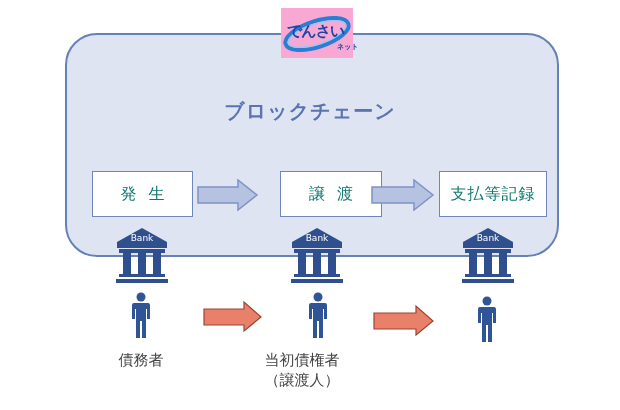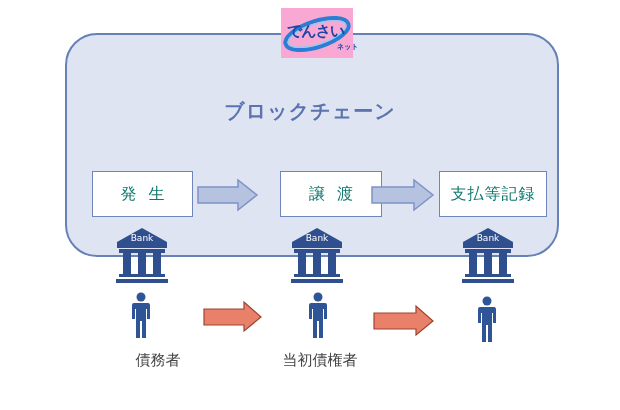--- a/index.html
+++ b/index.html
@@ -101,20 +101,21 @@
   <path d="M3,11 h14 a2,2 0 0 1 2,2 v14 h-3 v-10 h-1 v29 h-4 v-17 h-2 v17 h-4 v-29 h-1 v10 h-3 v-14 a2,2 0 0 1 2,-2 z" fill="#2f5597"></path>
 </svg>
 
 <svg class="abs" style="left:202px;top:300px" width="62" height="34">
   <polygon points="2,9 42,9 42,2 59,17 42,31 42,25 2,25" fill="#e8806a" stroke="#a0432f" stroke-width="1.2"></polygon>
 </svg>
 <svg class="abs" style="left:372px;top:304px" width="64" height="34">
   <polygon points="2,9 44,9 44,2 61,17 44,31 44,25 2,25" fill="#e8806a" stroke="#a0432f" stroke-width="1.2"></polygon>
 </svg>
 
-<div class="label" style="left:108px;top:350px;width:100px;">
+<div class="label" style="left:91px;top:350px;width:100px;">
   <div>債務者</div>
 </div>
-<div class="label" style="left:260px;top:350px;width:120px;">
+<div class="label" style="left:242px;top:350px;width:120px;">
   <div>当初債権者</div>
+  <div>（譲渡人）</div>
 </div>
 <div class="label" style="left:428px;top:357px;width:120px;">
 </div>
 
 </body></html>

